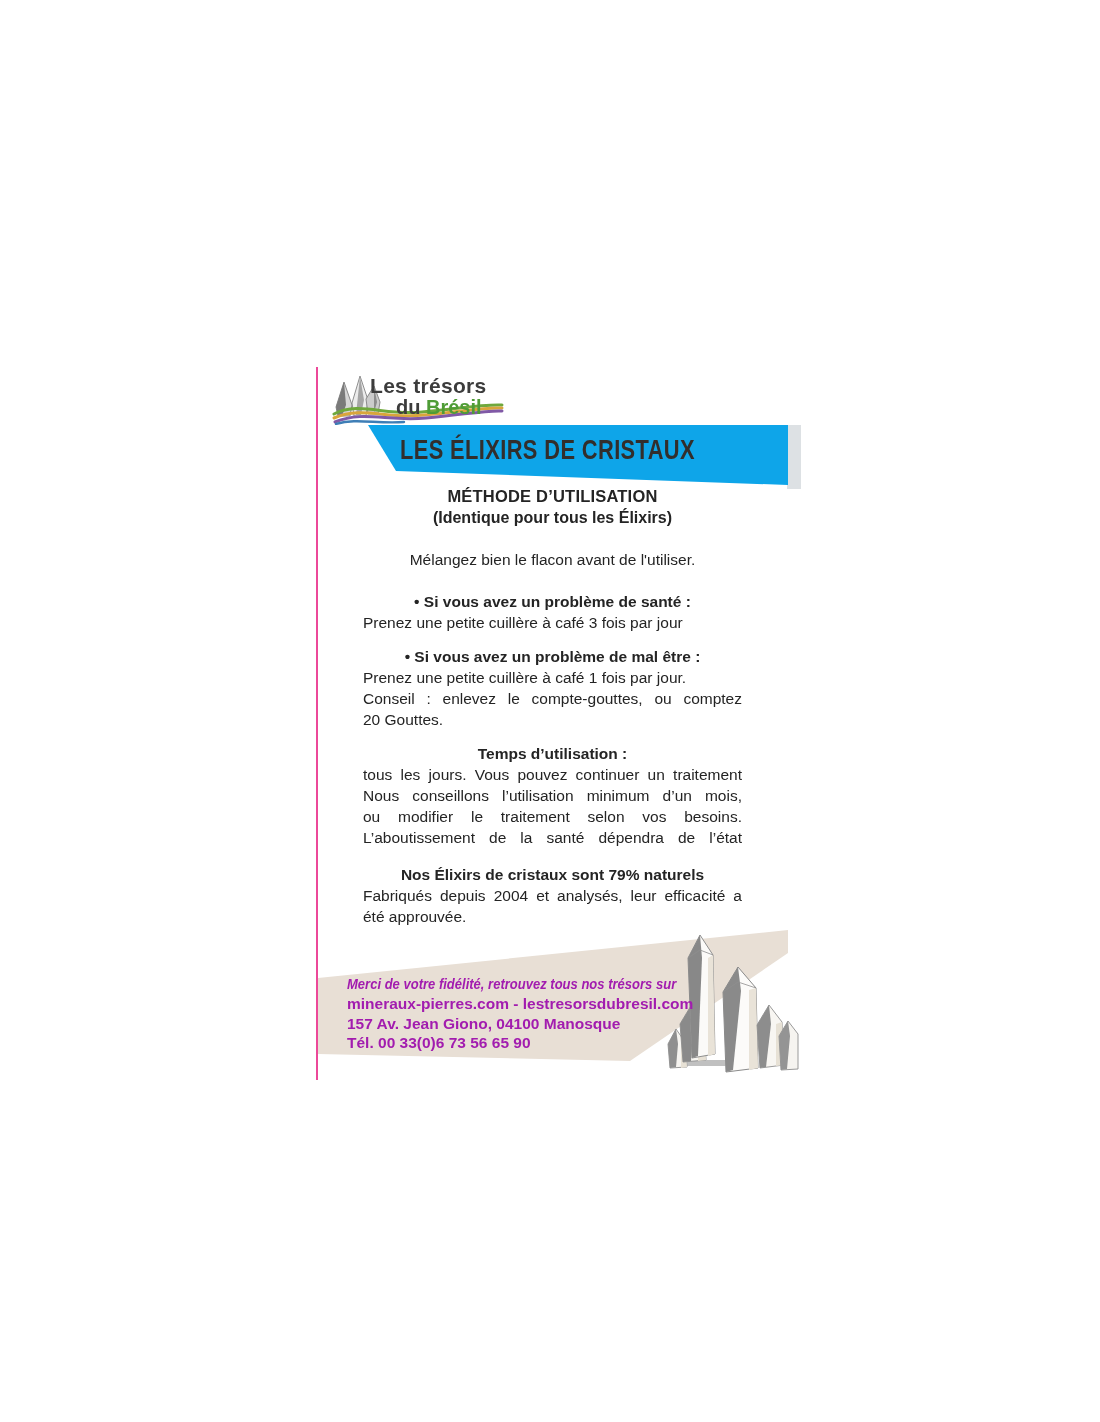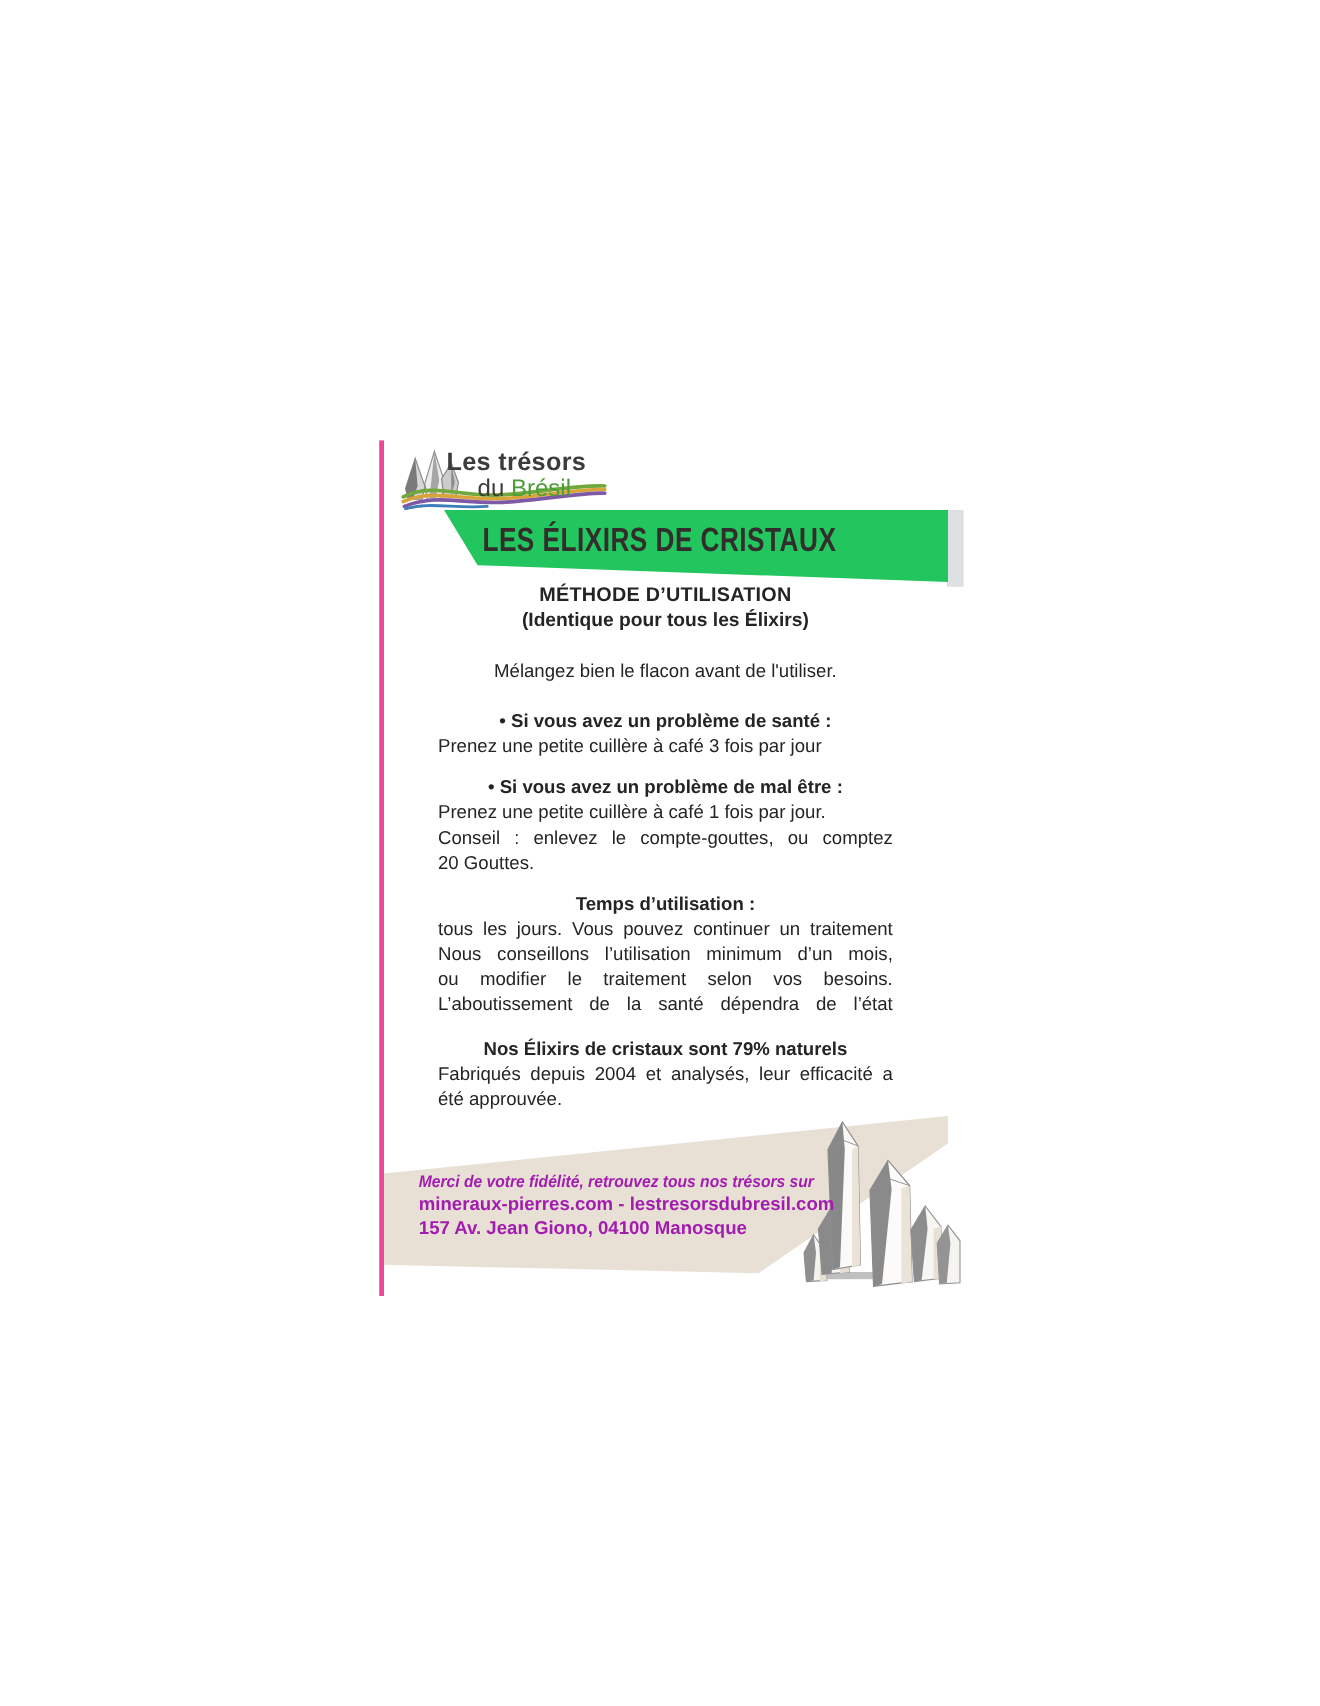--- a/index.html
+++ b/index.html
@@ -1,28 +1,28 @@
 <!DOCTYPE html>
 <html><head>
 <meta charset="utf-8">
 <style>
   html,body{margin:0;padding:0;background:#ffffff;}
   .stage{position:relative;width:1100px;height:1422px;background:#ffffff;overflow:hidden;
          font-family:"Liberation Sans",sans-serif;}
   .card{position:absolute;left:316px;top:367px;width:470px;height:713px;background:#ffffff;
-        border-left:4px solid #ec4899;}
+        border-left:2px solid #ec4899;}
   
   .logo{position:absolute;left:12px;top:6px;width:190px;height:52px;}
   .logo-l1{position:absolute;left:40px;top:1px;font-size:21px;font-weight:bold;color:#3c3c3c;letter-spacing:.3px;white-space:nowrap;}
-  .logo-l2{position:absolute;left:66px;top:23px;font-size:20px;font-weight:normal;color:#3c3c3c;white-space:nowrap;}
+  .logo-l2{position:absolute;left:66px;top:23px;font-size:20px;font-weight:bold;color:#3c3c3c;white-space:nowrap;}
   .logo-l2 .green{color:#4e9c36;}
   .logo-crystals{position:absolute;left:0;top:0;}
   .swoosh{position:absolute;left:2px;top:24px;}
   
-  .banner{position:absolute;left:0;top:58px;width:470px;height:60px;background:#22c55e;
+  .banner{position:absolute;left:0;top:58px;width:470px;height:60px;background:#0ea5e9;
           clip-path:polygon(50px 0,470px 0,470px 60px,78px 46px);}
   .banner-title{position:absolute;left:82px;top:11px;font-size:28px;line-height:28px;font-weight:bold;
                 color:#322e2c;letter-spacing:.5px;transform:scaleX(.78);transform-origin:left top;white-space:nowrap;}
   .edge-strip{position:absolute;left:469px;top:58px;width:14px;height:64px;background:#dde1e4;}
   
   .content{position:absolute;left:45px;top:119px;width:379px;font-size:15.5px;line-height:21px;color:#242424;}
   .center{text-align:center;}
   .bold{font-weight:bold;text-align:center;}
   .h-method{font-size:16.5px;letter-spacing:.2px;}
   .h-method2{font-size:16px;}
@@ -121,16 +121,17 @@
       <polygon points="117,92 119,135 111,136 111,94" fill="#e7e1d5"></polygon>
 
       <polygon points="114,106 123,91 133,104 133,139 116,140" fill="#f6f4f0" stroke="#8f8f8f" stroke-width="0.9"></polygon>
       <polygon points="114,106 123,91 125,106 122,139 116,140" fill="#949494"></polygon>
     </svg>
 
     <div class="footer-text">
       <div class="f1">Merci de votre fidélité, retrouvez tous nos trésors sur</div>
       <div class="fb">mineraux-pierres.com - lestresorsdubresil.com</div>
       <div class="fb">157 Av. Jean Giono, 04100 Manosque</div>
+      <div class="fb">Tél. 00 33(0)6 73 56 65 90</div>
     </div>
 
   </div>
 </div>
 
 </body></html>

